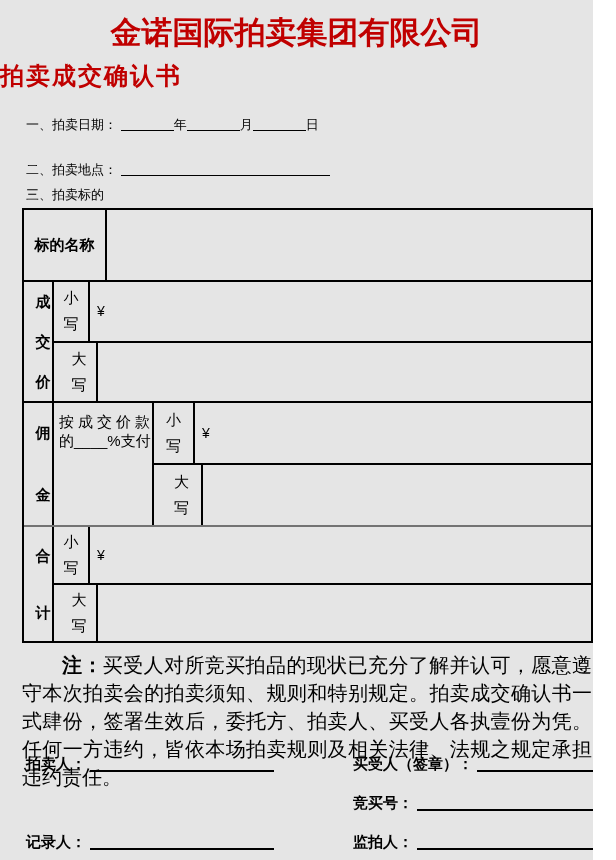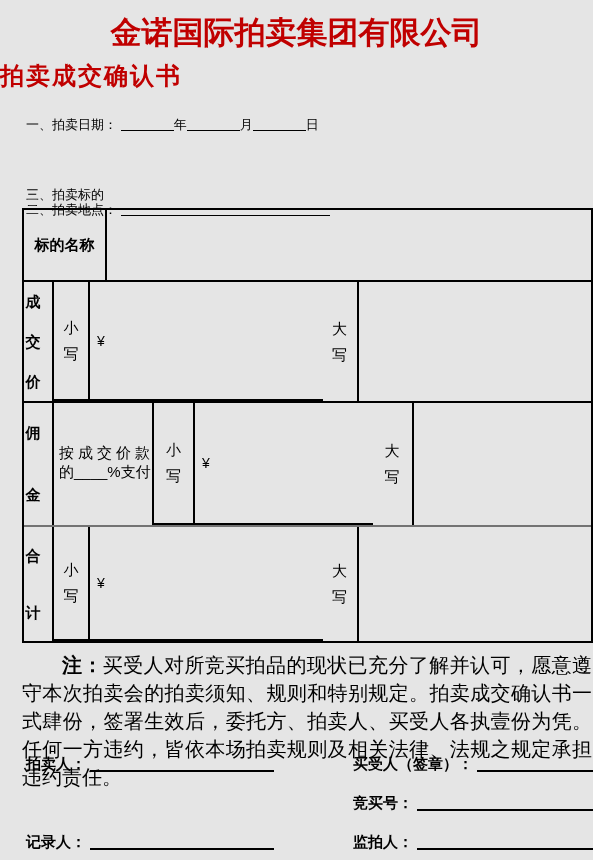--- a/index.html
+++ b/index.html
@@ -20,21 +20,21 @@
     color: #c00000; letter-spacing: 0px; line-height: 42px;
   }
   .title-document {
     position: absolute; top: 54px; left: 0; width: 100%;
     font-size: 24px; font-weight: bold;
     color: #c00000; letter-spacing: 2px; line-height: 44px;
   }
   
   .item-line { position: absolute; left: 26px; font-size: 13px; line-height: 20px; white-space: nowrap; }
   .line-date { top: 115px; }
-  .line-location { top: 160px; margin-top: 40px; }
+  .line-location { top: 160px; }
   .line-subject { top: 185px; }
   .blank {
     display: inline-block;
     border-bottom: 1px solid #000;
     height: 15px;
     vertical-align: baseline;
     margin-bottom: -2px;
   }
   .blank-date { width: 53px; }
   .blank-location { width: 209px; }
@@ -54,40 +54,40 @@
     width: 83px; align-items: center; justify-content: center;
     font-weight: bold; border-right: 2px solid #000;
   }
   .subject-value { flex: 1; }
   .section { display: flex; }
   .section-deal { height: 121px; border-bottom: 2px solid #000; }
   .section-commission { height: 124px; border-bottom: 2px solid #737373; }
   .section-total { height: 114px; }
   .side-label {
     width: 30px; border-right: 2px solid #000;
-    display: flex; align-items: center; justify-content: flex-start;
+    display: flex; align-items: center; justify-content: flex-end;
     font-weight: bold;
   }
   .vstack-text { width: 18px; text-align: center; word-break: break-all; display: block; }
   .lh-3 { line-height: 40px; }
   .lh-2wide { line-height: 62px; }
   .lh-2mid { line-height: 57px; }
-  .sub-col { flex: 1; display: flex; flex-direction: row; }
+  .sub-col { flex: 1; display: flex; flex-direction: column; }
   .sub-row { display: flex; flex: 1; border-bottom: 2px solid #000; }
-  .sub-row:last-child { border-bottom: none; }
+  .sub-row:last-child { border-bottom: none; margin-left: 8px; }
   .caps-cell {
     width: 36px; border-right: 2px solid #000;
     display: flex; align-items: center; justify-content: center;
   }
   .caps-cell-commission { width: 41px; }
   .caps-text { width: 18px; text-align: center; word-break: break-all; display: block; line-height: 26px; }
   .value-cell { flex: 1; display: flex; align-items: center; padding-left: 7px; font-size: 14px; }
   .commission-text-cell {
     width: 100px; border-right: 2px solid #000;
-    display: flex; flex-direction: column; justify-content: center;
+    display: flex; flex-direction: column; justify-content: flex-start;
     padding: 10px 4px 12px 5px;
   }
   .commission-line1 { letter-spacing: 4px; white-space: nowrap; }
   .commission-line2 { letter-spacing: 0; white-space: nowrap; }
   
   .note {
     position: absolute; top: 651px; left: 22px; width: 570px;
     font-size: 20px; line-height: 28px;
     text-align: justify; text-indent: 2em;
   }

